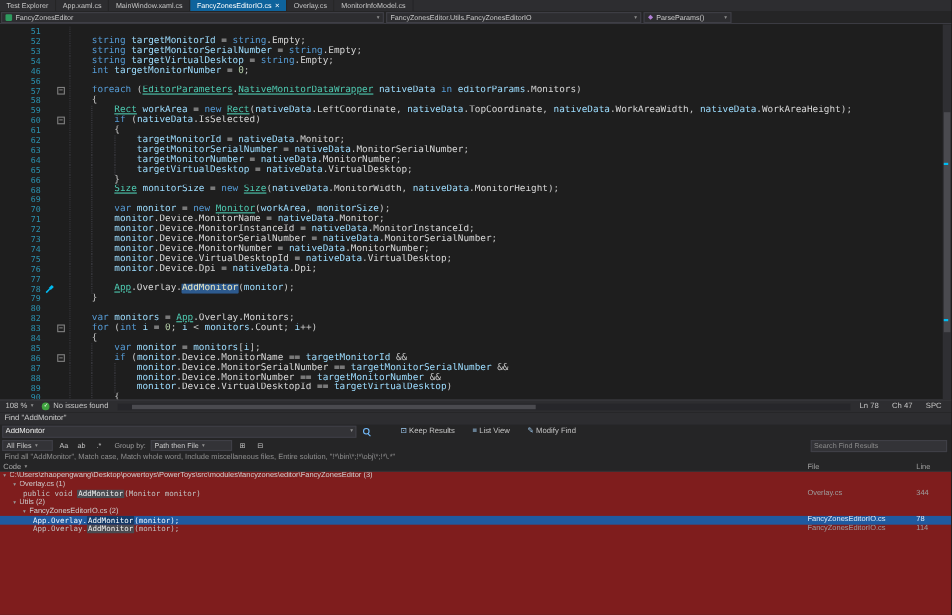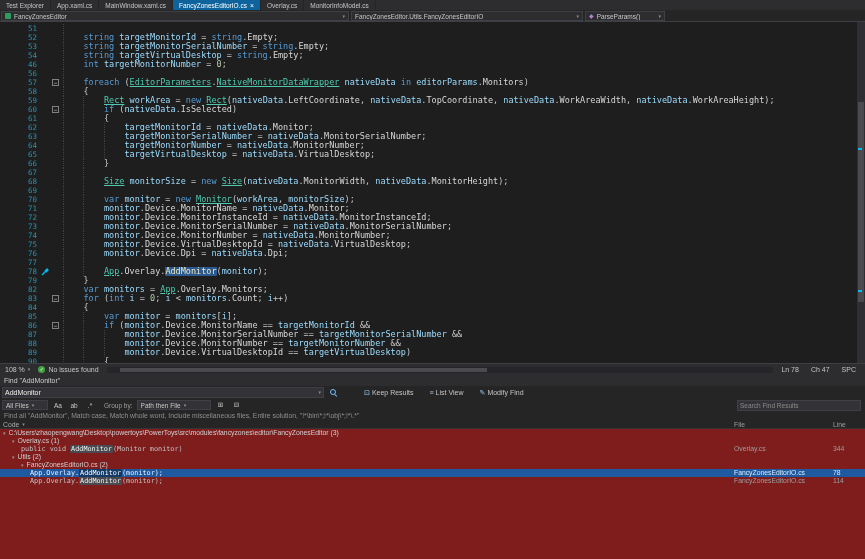--- a/index.html
+++ b/index.html
@@ -145,36 +145,36 @@
         <div class="code-row"><span class="ln">57</span><span class="glyph"></span><span class="foldcol"><span class="foldbox">−</span></span><span class="ctext"><span class="guide"></span><span class="tk-k">foreach</span><span class="tk-op"> (</span><span class="tk-ty">EditorParameters</span><span class="tk-op">.</span><span class="tk-ty">NativeMonitorDataWrapper</span><span class="tk-op"> </span><span class="tk-v">nativeData</span><span class="tk-op"> </span><span class="tk-k">in</span><span class="tk-op"> </span><span class="tk-v">editorParams</span><span class="tk-op">.</span><span class="tk-pr">Monitors</span><span class="tk-op">)</span></span></div>
         <div class="code-row"><span class="ln">58</span><span class="glyph"></span><span class="foldcol"></span><span class="ctext"><span class="guide"></span><span class="tk-op">{</span></span></div>
         <div class="code-row"><span class="ln">59</span><span class="glyph"></span><span class="foldcol"></span><span class="ctext"><span class="guide"></span><span class="guide"></span><span class="tk-ty">Rect</span><span class="tk-op"> </span><span class="tk-v">workArea</span><span class="tk-op"> = </span><span class="tk-k">new</span><span class="tk-op"> </span><span class="tk-ty">Rect</span><span class="tk-op">(</span><span class="tk-v">nativeData</span><span class="tk-op">.</span><span class="tk-pr">LeftCoordinate</span><span class="tk-op">, </span><span class="tk-v">nativeData</span><span class="tk-op">.</span><span class="tk-pr">TopCoordinate</span><span class="tk-op">, </span><span class="tk-v">nativeData</span><span class="tk-op">.</span><span class="tk-pr">WorkAreaWidth</span><span class="tk-op">, </span><span class="tk-v">nativeData</span><span class="tk-op">.</span><span class="tk-pr">WorkAreaHeight</span><span class="tk-op">);</span></span></div>
         <div class="code-row"><span class="ln">60</span><span class="glyph"></span><span class="foldcol"><span class="foldbox">−</span></span><span class="ctext"><span class="guide"></span><span class="guide"></span><span class="tk-k">if</span><span class="tk-op"> (</span><span class="tk-v">nativeData</span><span class="tk-op">.</span><span class="tk-pr">IsSelected</span><span class="tk-op">)</span></span></div>
         <div class="code-row"><span class="ln">61</span><span class="glyph"></span><span class="foldcol"></span><span class="ctext"><span class="guide"></span><span class="guide"></span><span class="tk-op">{</span></span></div>
         <div class="code-row"><span class="ln">62</span><span class="glyph"></span><span class="foldcol"></span><span class="ctext"><span class="guide"></span><span class="guide"></span><span class="guide"></span><span class="tk-v">targetMonitorId</span><span class="tk-op"> = </span><span class="tk-v">nativeData</span><span class="tk-op">.</span><span class="tk-pr">Monitor</span><span class="tk-op">;</span></span></div>
         <div class="code-row"><span class="ln">63</span><span class="glyph"></span><span class="foldcol"></span><span class="ctext"><span class="guide"></span><span class="guide"></span><span class="guide"></span><span class="tk-v">targetMonitorSerialNumber</span><span class="tk-op"> = </span><span class="tk-v">nativeData</span><span class="tk-op">.</span><span class="tk-pr">MonitorSerialNumber</span><span class="tk-op">;</span></span></div>
         <div class="code-row"><span class="ln">64</span><span class="glyph"></span><span class="foldcol"></span><span class="ctext"><span class="guide"></span><span class="guide"></span><span class="guide"></span><span class="tk-v">targetMonitorNumber</span><span class="tk-op"> = </span><span class="tk-v">nativeData</span><span class="tk-op">.</span><span class="tk-pr">MonitorNumber</span><span class="tk-op">;</span></span></div>
         <div class="code-row"><span class="ln">65</span><span class="glyph"></span><span class="foldcol"></span><span class="ctext"><span class="guide"></span><span class="guide"></span><span class="guide"></span><span class="tk-v">targetVirtualDesktop</span><span class="tk-op"> = </span><span class="tk-v">nativeData</span><span class="tk-op">.</span><span class="tk-pr">VirtualDesktop</span><span class="tk-op">;</span></span></div>
         <div class="code-row"><span class="ln">66</span><span class="glyph"></span><span class="foldcol"></span><span class="ctext"><span class="guide"></span><span class="guide"></span><span class="tk-op">}</span></span></div>
-        <div class="code-row"><span class="ln">67</span><span class="glyph"></span><span class="foldcol"></span><span class="ctext"><span class="guide"></span><span class="guide"></span></span></div>
         <div class="code-row"><span class="ln">68</span><span class="glyph"></span><span class="foldcol"></span><span class="ctext"><span class="guide"></span><span class="guide"></span><span class="tk-ty">Size</span><span class="tk-op"> </span><span class="tk-v">monitorSize</span><span class="tk-op"> = </span><span class="tk-k">new</span><span class="tk-op"> </span><span class="tk-ty">Size</span><span class="tk-op">(</span><span class="tk-v">nativeData</span><span class="tk-op">.</span><span class="tk-pr">MonitorWidth</span><span class="tk-op">, </span><span class="tk-v">nativeData</span><span class="tk-op">.</span><span class="tk-pr">MonitorHeight</span><span class="tk-op">);</span></span></div>
         <div class="code-row"><span class="ln">69</span><span class="glyph"></span><span class="foldcol"></span><span class="ctext"><span class="guide"></span><span class="guide"></span></span></div>
         <div class="code-row"><span class="ln">70</span><span class="glyph"></span><span class="foldcol"></span><span class="ctext"><span class="guide"></span><span class="guide"></span><span class="tk-k">var</span><span class="tk-op"> </span><span class="tk-v">monitor</span><span class="tk-op"> = </span><span class="tk-k">new</span><span class="tk-op"> </span><span class="tk-ty">Monitor</span><span class="tk-op">(</span><span class="tk-v">workArea</span><span class="tk-op">, </span><span class="tk-v">monitorSize</span><span class="tk-op">);</span></span></div>
         <div class="code-row"><span class="ln">71</span><span class="glyph"></span><span class="foldcol"></span><span class="ctext"><span class="guide"></span><span class="guide"></span><span class="tk-v">monitor</span><span class="tk-op">.</span><span class="tk-pr">Device</span><span class="tk-op">.</span><span class="tk-pr">MonitorName</span><span class="tk-op"> = </span><span class="tk-v">nativeData</span><span class="tk-op">.</span><span class="tk-pr">Monitor</span><span class="tk-op">;</span></span></div>
         <div class="code-row"><span class="ln">72</span><span class="glyph"></span><span class="foldcol"></span><span class="ctext"><span class="guide"></span><span class="guide"></span><span class="tk-v">monitor</span><span class="tk-op">.</span><span class="tk-pr">Device</span><span class="tk-op">.</span><span class="tk-pr">MonitorInstanceId</span><span class="tk-op"> = </span><span class="tk-v">nativeData</span><span class="tk-op">.</span><span class="tk-pr">MonitorInstanceId</span><span class="tk-op">;</span></span></div>
         <div class="code-row"><span class="ln">73</span><span class="glyph"></span><span class="foldcol"></span><span class="ctext"><span class="guide"></span><span class="guide"></span><span class="tk-v">monitor</span><span class="tk-op">.</span><span class="tk-pr">Device</span><span class="tk-op">.</span><span class="tk-pr">MonitorSerialNumber</span><span class="tk-op"> = </span><span class="tk-v">nativeData</span><span class="tk-op">.</span><span class="tk-pr">MonitorSerialNumber</span><span class="tk-op">;</span></span></div>
         <div class="code-row"><span class="ln">74</span><span class="glyph"></span><span class="foldcol"></span><span class="ctext"><span class="guide"></span><span class="guide"></span><span class="tk-v">monitor</span><span class="tk-op">.</span><span class="tk-pr">Device</span><span class="tk-op">.</span><span class="tk-pr">MonitorNumber</span><span class="tk-op"> = </span><span class="tk-v">nativeData</span><span class="tk-op">.</span><span class="tk-pr">MonitorNumber</span><span class="tk-op">;</span></span></div>
         <div class="code-row"><span class="ln">75</span><span class="glyph"></span><span class="foldcol"></span><span class="ctext"><span class="guide"></span><span class="guide"></span><span class="tk-v">monitor</span><span class="tk-op">.</span><span class="tk-pr">Device</span><span class="tk-op">.</span><span class="tk-pr">VirtualDesktopId</span><span class="tk-op"> = </span><span class="tk-v">nativeData</span><span class="tk-op">.</span><span class="tk-pr">VirtualDesktop</span><span class="tk-op">;</span></span></div>
         <div class="code-row"><span class="ln">76</span><span class="glyph"></span><span class="foldcol"></span><span class="ctext"><span class="guide"></span><span class="guide"></span><span class="tk-v">monitor</span><span class="tk-op">.</span><span class="tk-pr">Device</span><span class="tk-op">.</span><span class="tk-pr">Dpi</span><span class="tk-op"> = </span><span class="tk-v">nativeData</span><span class="tk-op">.</span><span class="tk-pr">Dpi</span><span class="tk-op">;</span></span></div>
         <div class="code-row"><span class="ln">77</span><span class="glyph"></span><span class="foldcol"></span><span class="ctext"><span class="guide"></span><span class="guide"></span></span></div>
         <div class="code-row"><span class="ln">78</span><span class="glyph"><svg width="9" height="9" viewBox="0 0 9 9">
               <path d="M1 8 L4.2 4.8" stroke="#00bcf2" stroke-width="1.4" fill="none"></path>
               <path d="M4.2 4.8 L7 2" stroke="#00bcf2" stroke-width="2.6" fill="none"></path>
             </svg></span><span class="foldcol"></span><span class="ctext"><span class="guide"></span><span class="guide"></span><span class="tk-ty">App</span><span class="tk-op">.</span><span class="tk-pr">Overlay</span><span class="tk-op">.</span><span class="tk-mh">AddMonitor</span><span class="tk-op">(</span><span class="tk-v">monitor</span><span class="tk-op">);</span></span></div>
         <div class="code-row"><span class="ln">79</span><span class="glyph"></span><span class="foldcol"></span><span class="ctext"><span class="guide"></span><span class="tk-op">}</span></span></div>
+        <div class="code-row"><span class="ln">80</span><span class="glyph"></span><span class="foldcol"></span><span class="ctext"><span class="guide"></span></span></div>
         <div class="code-row"><span class="ln">82</span><span class="glyph"></span><span class="foldcol"></span><span class="ctext"><span class="guide"></span><span class="tk-k">var</span><span class="tk-op"> </span><span class="tk-v">monitors</span><span class="tk-op"> = </span><span class="tk-ty">App</span><span class="tk-op">.</span><span class="tk-pr">Overlay</span><span class="tk-op">.</span><span class="tk-pr">Monitors</span><span class="tk-op">;</span></span></div>
         <div class="code-row"><span class="ln">83</span><span class="glyph"></span><span class="foldcol"><span class="foldbox">−</span></span><span class="ctext"><span class="guide"></span><span class="tk-k">for</span><span class="tk-op"> (</span><span class="tk-k">int</span><span class="tk-op"> </span><span class="tk-v">i</span><span class="tk-op"> = </span><span class="tk-nu">0</span><span class="tk-op">; </span><span class="tk-v">i</span><span class="tk-op"> &lt; </span><span class="tk-v">monitors</span><span class="tk-op">.</span><span class="tk-pr">Count</span><span class="tk-op">; </span><span class="tk-v">i</span><span class="tk-op">++)</span></span></div>
         <div class="code-row"><span class="ln">84</span><span class="glyph"></span><span class="foldcol"></span><span class="ctext"><span class="guide"></span><span class="tk-op">{</span></span></div>
         <div class="code-row"><span class="ln">85</span><span class="glyph"></span><span class="foldcol"></span><span class="ctext"><span class="guide"></span><span class="guide"></span><span class="tk-k">var</span><span class="tk-op"> </span><span class="tk-v">monitor</span><span class="tk-op"> = </span><span class="tk-v">monitors</span><span class="tk-op">[</span><span class="tk-v">i</span><span class="tk-op">];</span></span></div>
         <div class="code-row"><span class="ln">86</span><span class="glyph"></span><span class="foldcol"><span class="foldbox">−</span></span><span class="ctext"><span class="guide"></span><span class="guide"></span><span class="tk-k">if</span><span class="tk-op"> (</span><span class="tk-v">monitor</span><span class="tk-op">.</span><span class="tk-pr">Device</span><span class="tk-op">.</span><span class="tk-pr">MonitorName</span><span class="tk-op"> == </span><span class="tk-v">targetMonitorId</span><span class="tk-op"> &amp;&amp;</span></span></div>
         <div class="code-row"><span class="ln">87</span><span class="glyph"></span><span class="foldcol"></span><span class="ctext"><span class="guide"></span><span class="guide"></span><span class="guide"></span><span class="tk-v">monitor</span><span class="tk-op">.</span><span class="tk-pr">Device</span><span class="tk-op">.</span><span class="tk-pr">MonitorSerialNumber</span><span class="tk-op"> == </span><span class="tk-v">targetMonitorSerialNumber</span><span class="tk-op"> &amp;&amp;</span></span></div>
         <div class="code-row"><span class="ln">88</span><span class="glyph"></span><span class="foldcol"></span><span class="ctext"><span class="guide"></span><span class="guide"></span><span class="guide"></span><span class="tk-v">monitor</span><span class="tk-op">.</span><span class="tk-pr">Device</span><span class="tk-op">.</span><span class="tk-pr">MonitorNumber</span><span class="tk-op"> == </span><span class="tk-v">targetMonitorNumber</span><span class="tk-op"> &amp;&amp;</span></span></div>
         <div class="code-row"><span class="ln">89</span><span class="glyph"></span><span class="foldcol"></span><span class="ctext"><span class="guide"></span><span class="guide"></span><span class="guide"></span><span class="tk-v">monitor</span><span class="tk-op">.</span><span class="tk-pr">Device</span><span class="tk-op">.</span><span class="tk-pr">VirtualDesktopId</span><span class="tk-op"> == </span><span class="tk-v">targetVirtualDesktop</span><span class="tk-op">)</span></span></div>
         <div class="code-row"><span class="ln">90</span><span class="glyph"></span><span class="foldcol"></span><span class="ctext"><span class="guide"></span><span class="guide"></span><span class="tk-op">{</span></span></div>
         <div class="code-row"><span class="ln">91</span><span class="glyph"></span><span class="foldcol"></span><span class="ctext"><span class="guide"></span><span class="guide"></span><span class="guide"></span><span class="tk-ty">App</span><span class="tk-op">.</span><span class="tk-pr">Overlay</span><span class="tk-op">.</span><span class="tk-pr">CurrentDesktop</span><span class="tk-op"> = </span><span class="tk-v">i</span><span class="tk-op">;</span></span></div>

